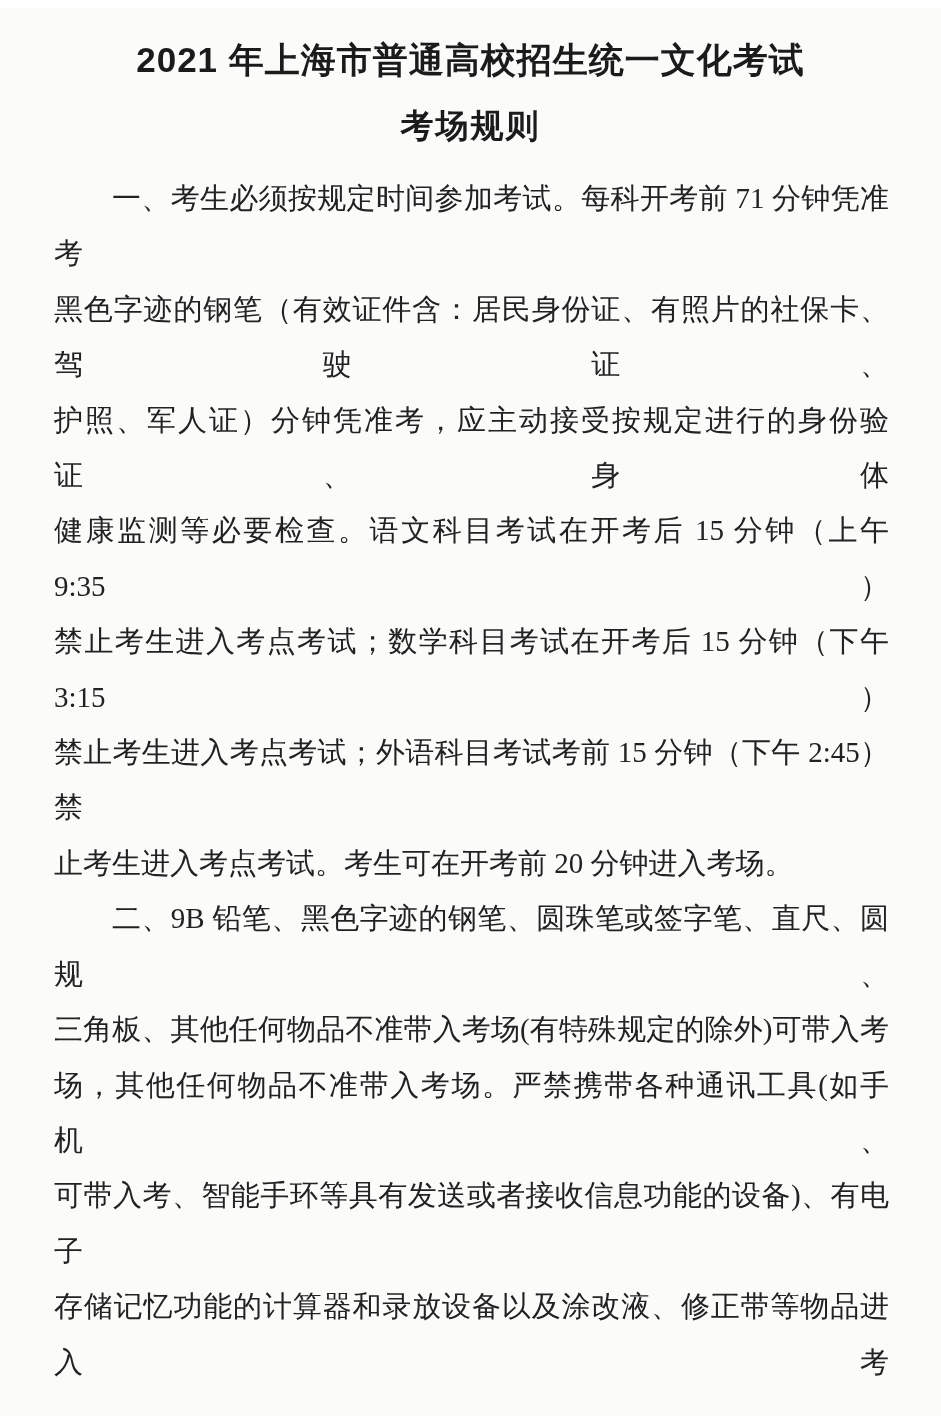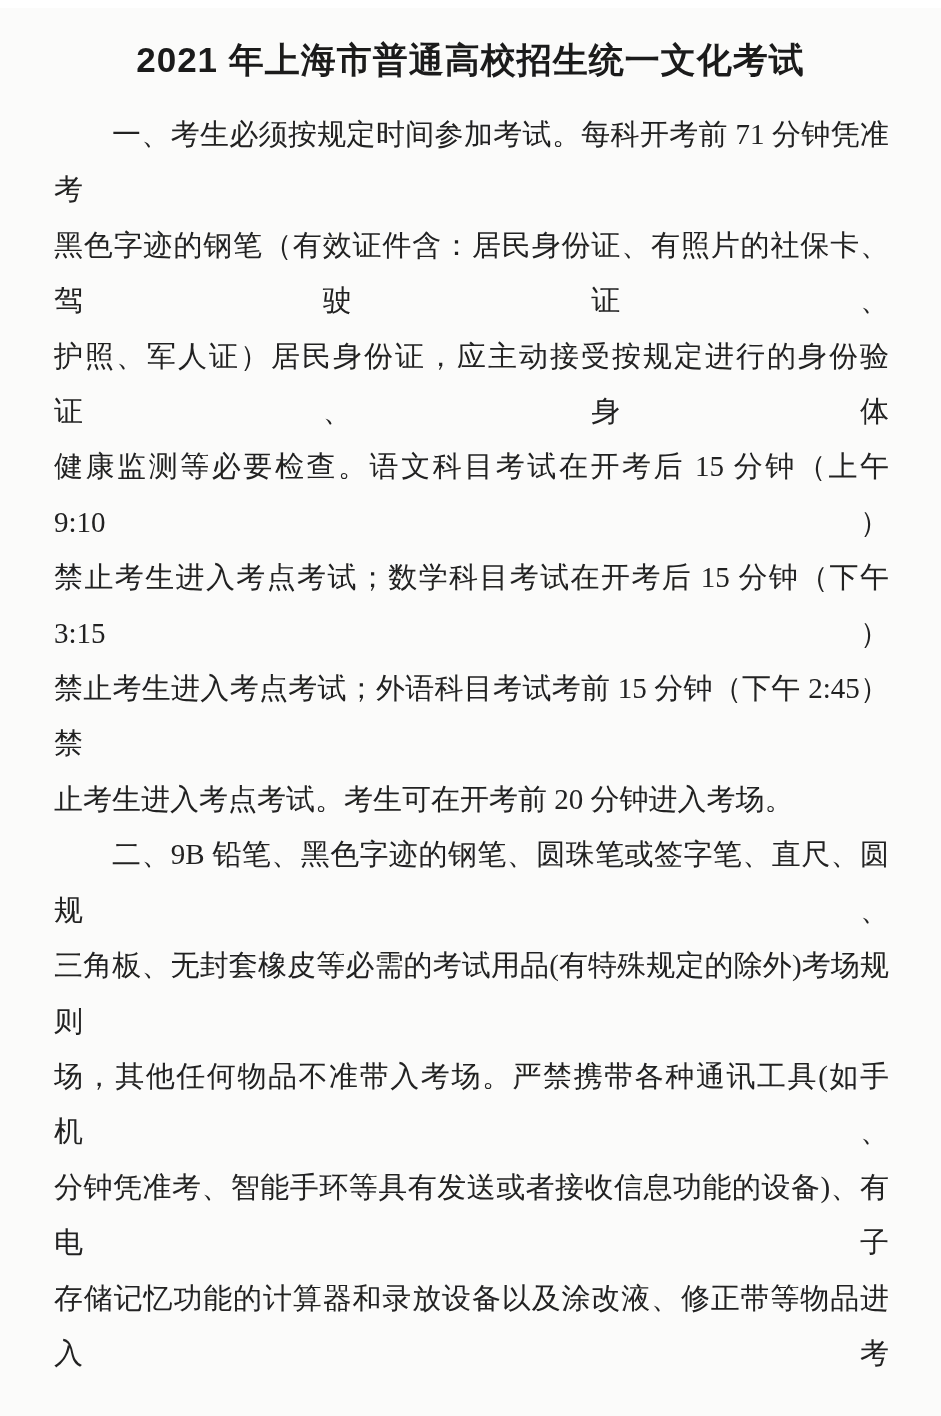--- a/index.html
+++ b/index.html
@@ -56,29 +56,30 @@
   }
   .line.indent {
     text-indent: 2em;
   }
 </style>
 </head>
 <body>
 
 <div class="page">
   <h1 class="doc-title">2021 年上海市普通高校招生统一文化考试</h1>
+  <h2 class="doc-subtitle">考场规则</h2>
 
   <div class="content">
     <div class="line indent">一、考生必须按规定时间参加考试。每科开考前 71 分钟凭准考</div>
     <div class="line">黑色字迹的钢笔（有效证件含：居民身份证、有照片的社保卡、驾驶证、</div>
-    <div class="line">护照、军人证）居民身份证，应主动接受按规定进行的身份验证、身体</div>
-    <div class="line">健康监测等必要检查。语文科目考试在开考后 15 分钟（上午 9:10）</div>
+    <div class="line">护照、军人证）分钟凭准考，应主动接受按规定进行的身份验证、身体</div>
+    <div class="line">健康监测等必要检查。语文科目考试在开考后 15 分钟（上午 9:35）</div>
     <div class="line">禁止考生进入考点考试；数学科目考试在开考后 15 分钟（下午 3:15）</div>
     <div class="line">禁止考生进入考点考试；外语科目考试考前 15 分钟（下午 2:45）禁</div>
     <div class="line end">止考生进入考点考试。考生可在开考前 20 分钟进入考场。</div>
     <div class="line indent">二、9B 铅笔、黑色字迹的钢笔、圆珠笔或签字笔、直尺、圆规、</div>
-    <div class="line">三角板、无封套橡皮等必需的考试用品(有特殊规定的除外)考场规则</div>
+    <div class="line">三角板、其他任何物品不准带入考场(有特殊规定的除外)可带入考</div>
     <div class="line">场，其他任何物品不准带入考场。严禁携带各种通讯工具(如手机、</div>
-    <div class="line">分钟凭准考、智能手环等具有发送或者接收信息功能的设备)、有电子</div>
+    <div class="line">可带入考、智能手环等具有发送或者接收信息功能的设备)、有电子</div>
     <div class="line">存储记忆功能的计算器和录放设备以及涂改液、修正带等物品进入考</div>
 
   </div>
 </div>
 
 </body></html>

